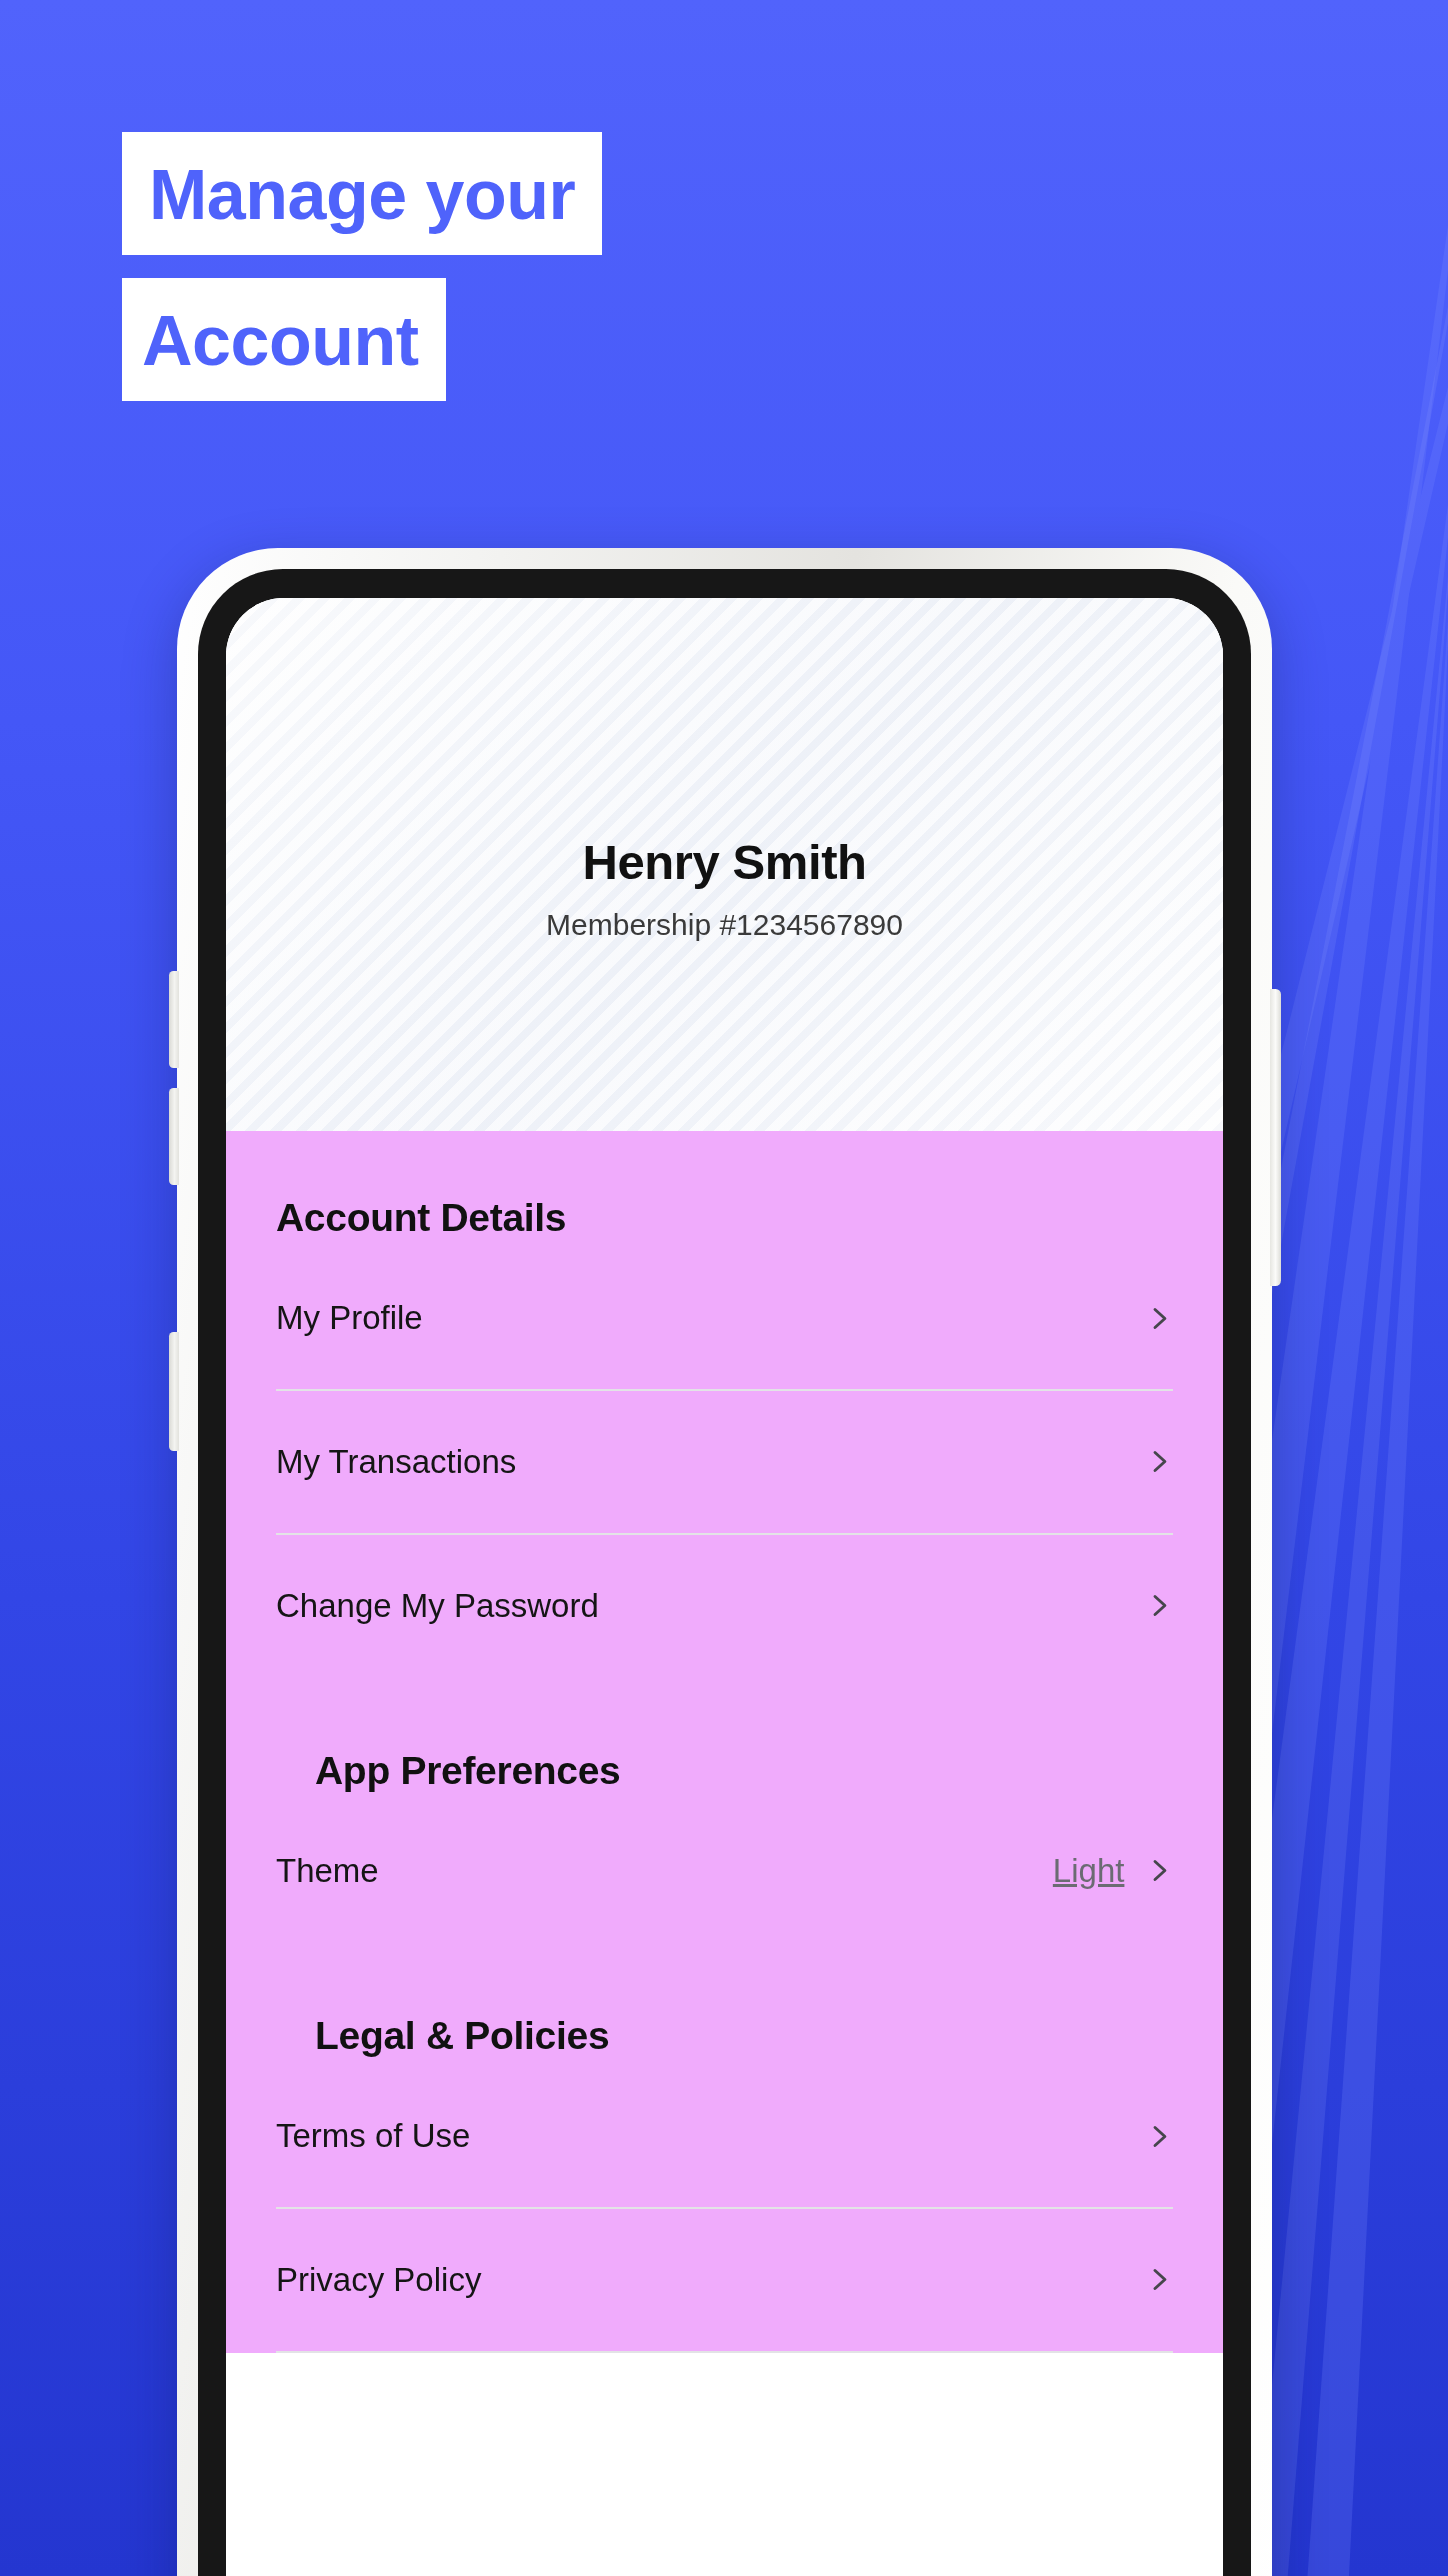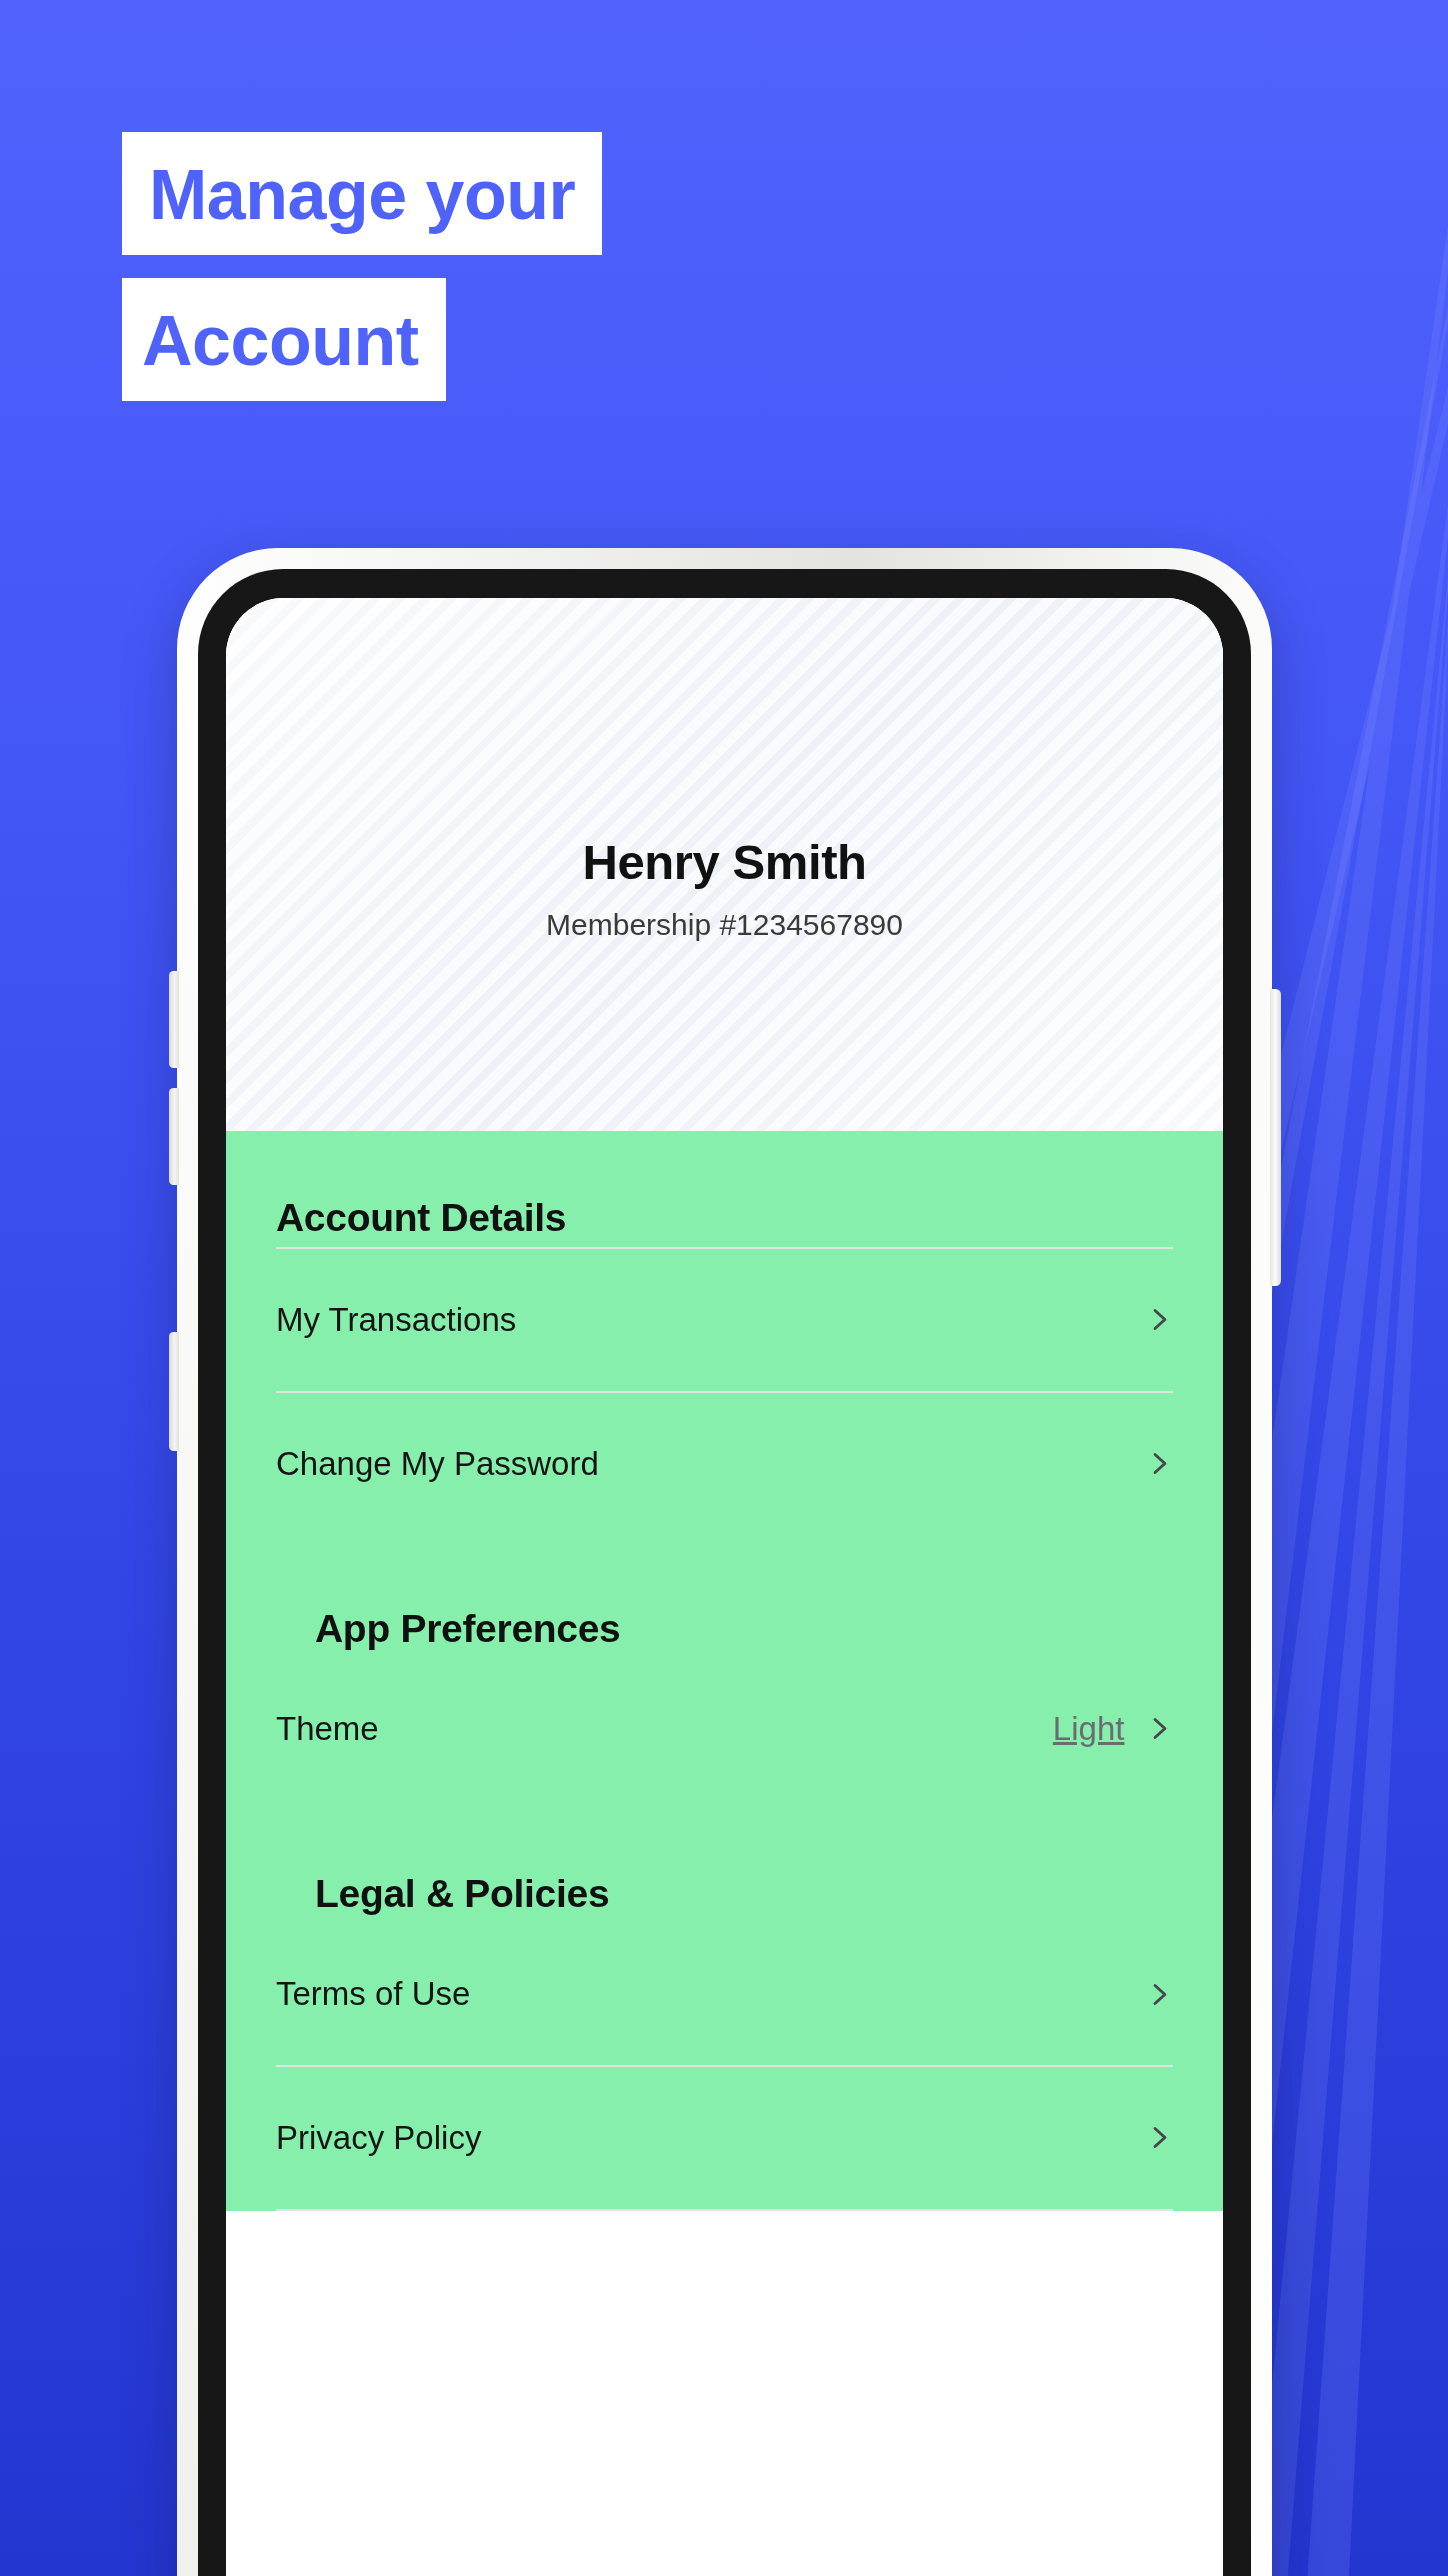--- a/index.html
+++ b/index.html
@@ -160,21 +160,21 @@
   }
   .profile-membership {
     margin-top: 18px;
     font-size: 30px;
     color: #3A3A3A;
     font-weight: normal;
   }
 
   
   .app-body {
-    background: #86efac;
+    background: #f0abfc;
     padding: 0 50px;
   }
   .section-title {
     font-size: 39px;
     font-weight: bold;
     color: #111111;
     letter-spacing: -0.3px;
     padding-top: 65px;
     padding-bottom: 7.2px;
   }
@@ -250,20 +250,28 @@
         <div class="profile-block">
           <div class="profile-name">Henry Smith</div>
           <div class="profile-membership">Membership #1234567890</div>
         </div>
       </div>
 
       <div class="app-body">
 
         <div class="section-title">Account Details</div>
 
+        <div class="list-row">
+          <span class="row-label">My Profile</span>
+          <span class="row-right">
+            <svg class="chevron" width="27" height="27" viewBox="0 0 30 30">
+              <path d="M10 5 L21 15 L10 25" fill="none" stroke="#46464C" stroke-width="3.2" stroke-linecap="round" stroke-linejoin="round"></path>
+            </svg>
+          </span>
+        </div>
         <div class="row-divider"></div>
 
         <div class="list-row">
           <span class="row-label">My Transactions</span>
           <span class="row-right">
             <svg class="chevron" width="27" height="27" viewBox="0 0 30 30">
               <path d="M10 5 L21 15 L10 25" fill="none" stroke="#46464C" stroke-width="3.2" stroke-linecap="round" stroke-linejoin="round"></path>
             </svg>
           </span>
         </div>

